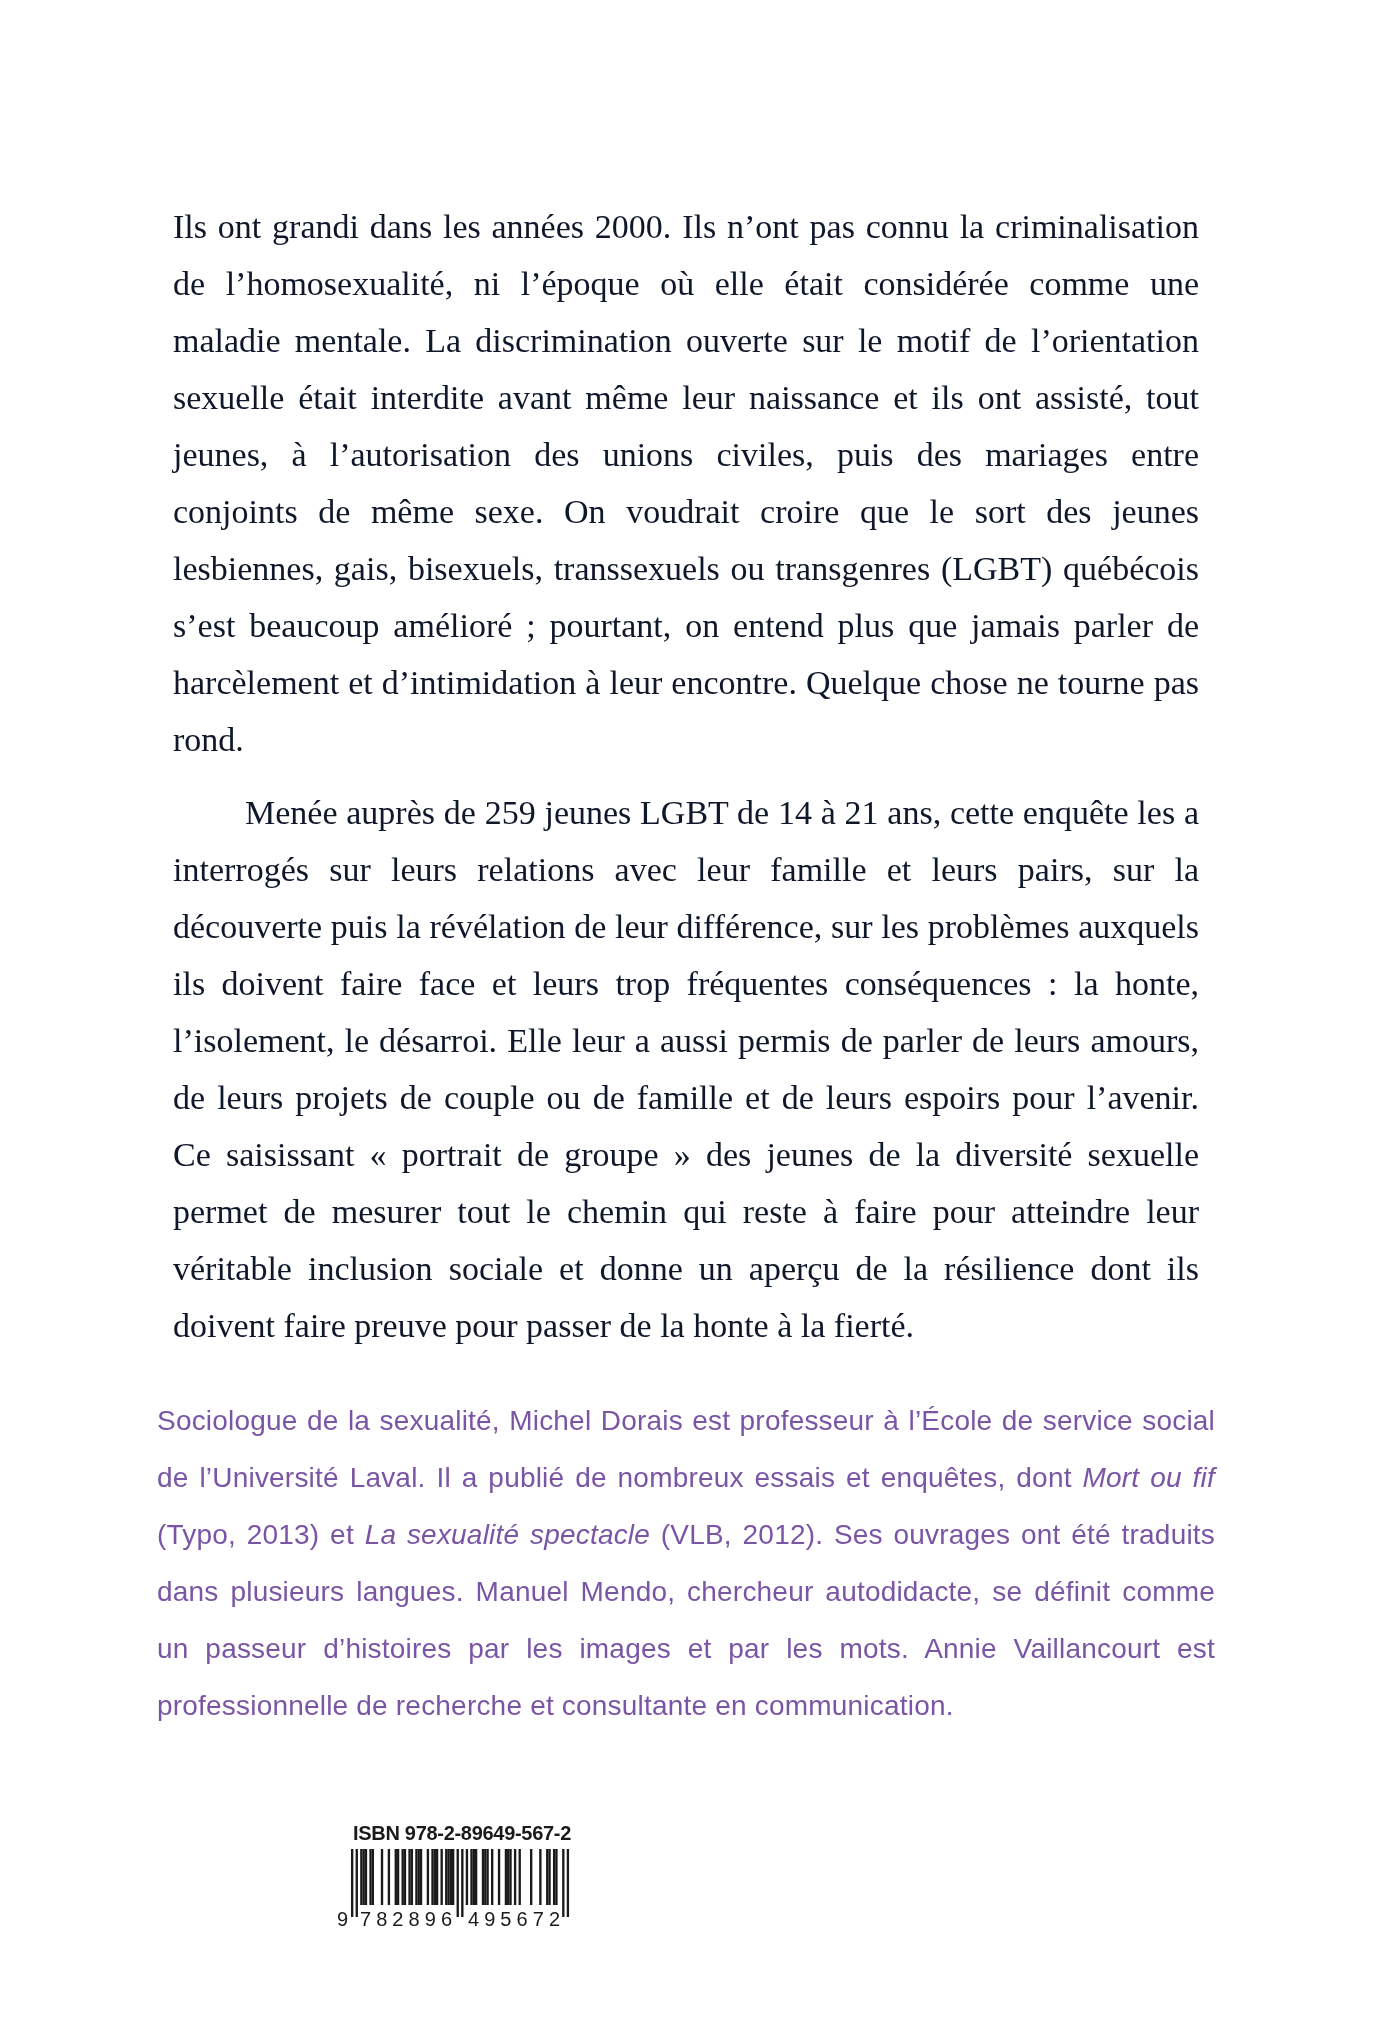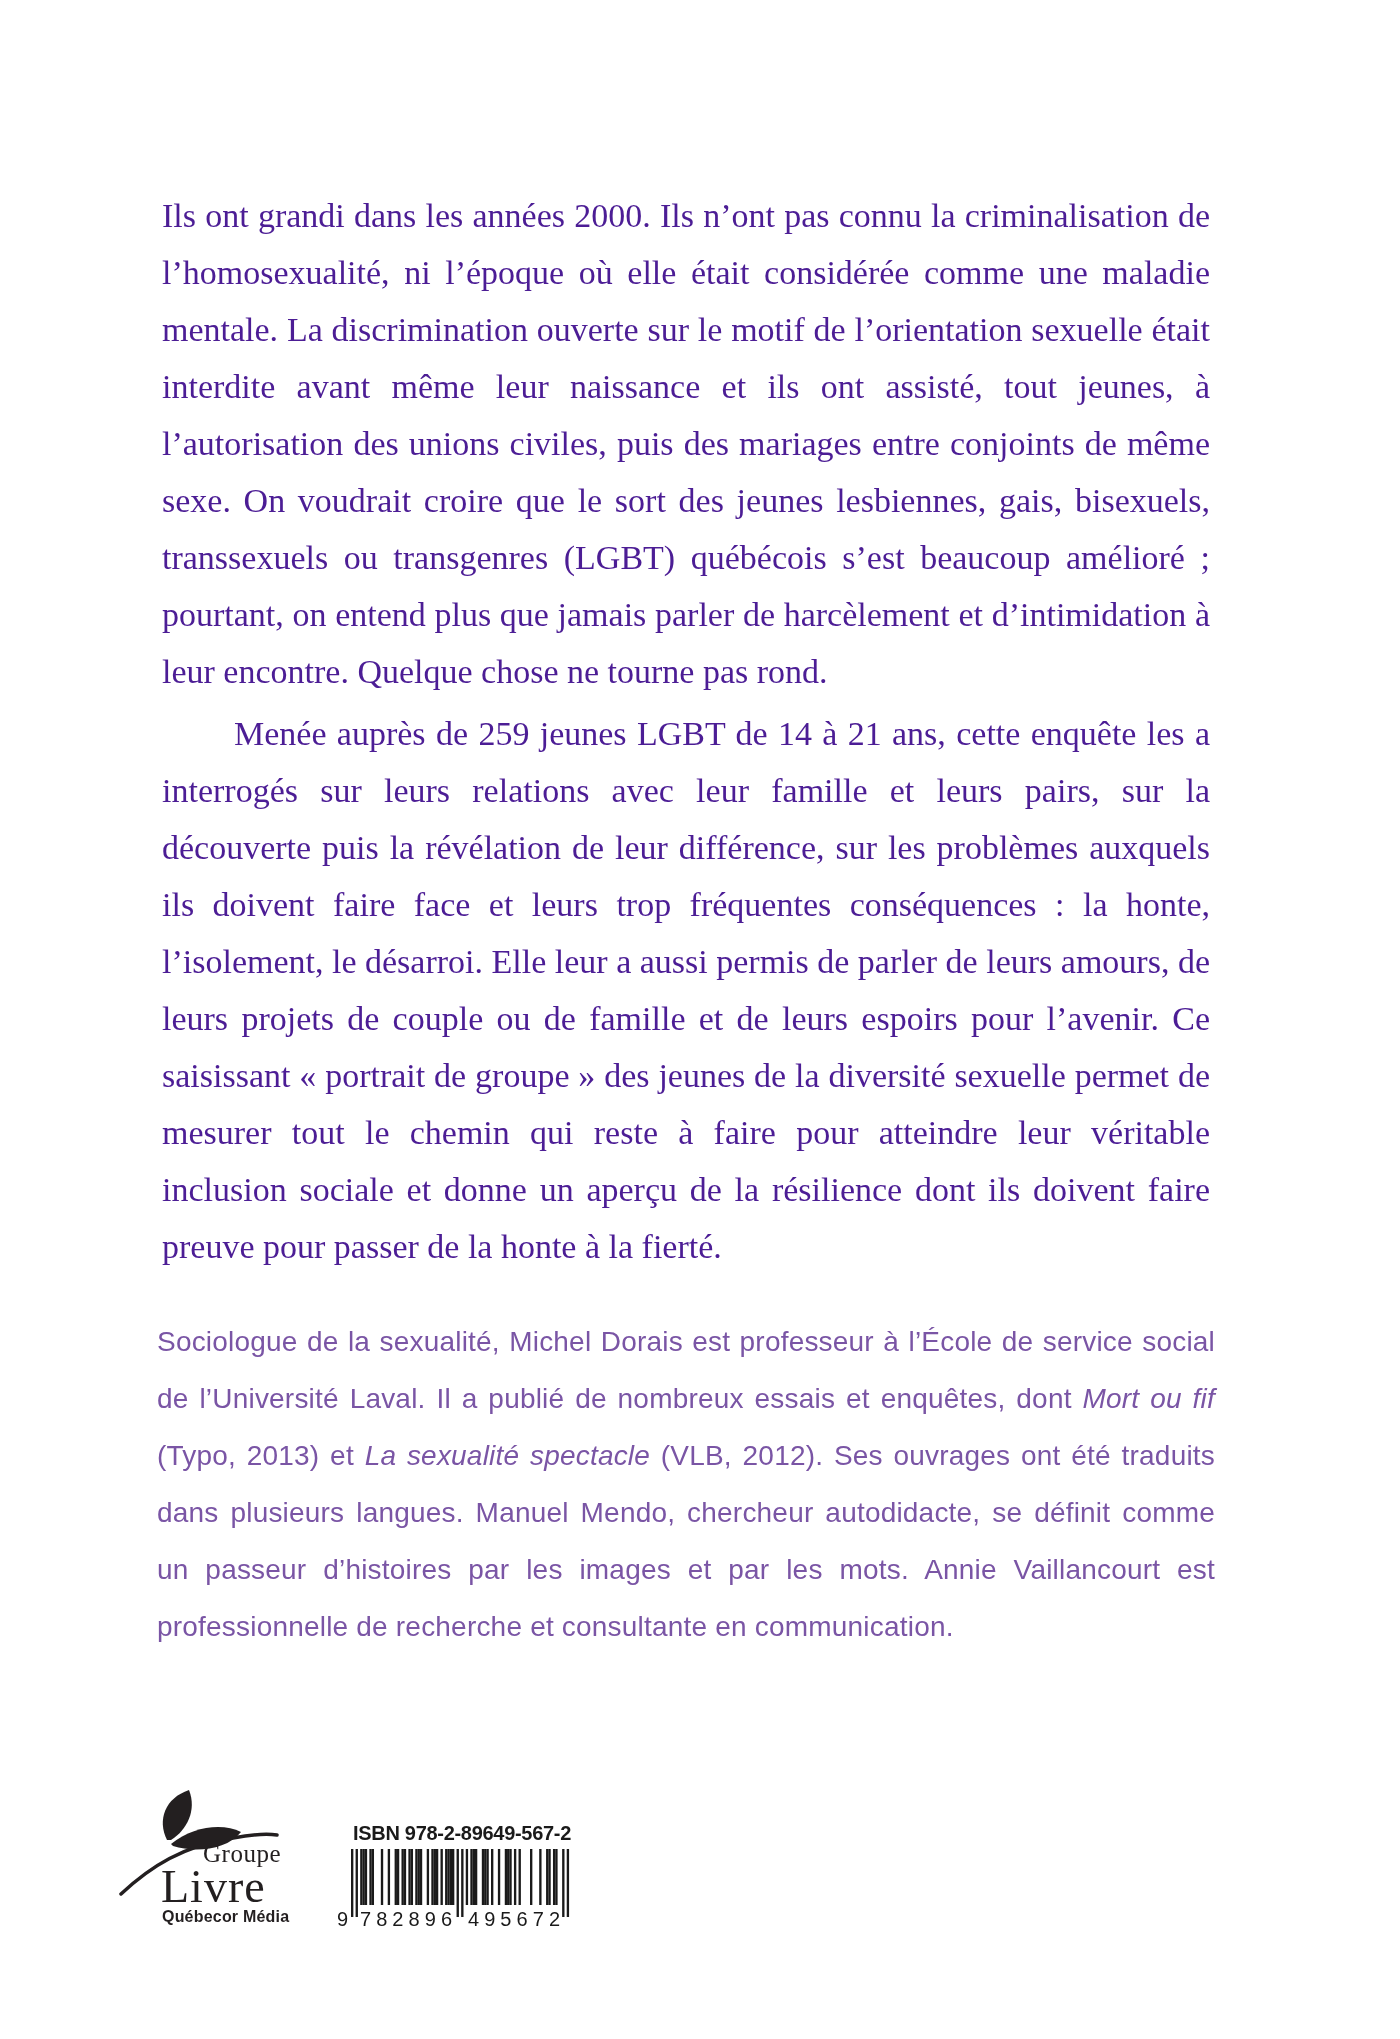--- a/index.html
+++ b/index.html
@@ -11,25 +11,25 @@
     overflow:hidden;
     font-family:"Liberation Serif",serif;
   }
   .text-column{
     position:absolute;
     left:157px;
     top:182px;
     width:1058px;
   }
   .synopsis p{
-    margin:5px;
+    margin:16px;
     font-family:"Liberation Serif",serif;
     font-size:34px;
     line-height:57px;
-    color:#4c1d95;
+    color:#0f172a;
     text-align:justify;
   }
   .synopsis p.indent{ text-indent:72px; }
   .bio{
     margin-top:38px;
     font-family:"Liberation Sans",sans-serif;
     font-size:28px;
     line-height:57px;
     letter-spacing:0.2px;
     text-align:justify;
@@ -90,30 +90,20 @@
 <div class="page">
 
   <div class="text-column">
     <div class="synopsis">
       <p>Ils ont grandi dans les années 2000. Ils n’ont pas connu la criminalisation de l’homosexualité, ni l’époque où elle était considérée comme une maladie mentale. La discrimination ouverte sur le motif de l’orientation sexuelle était interdite avant même leur naissance et ils ont assisté, tout jeunes, à l’autorisation des unions civiles, puis des mariages entre conjoints de même sexe. On voudrait croire que le sort des jeunes lesbiennes, gais, bisexuels, transsexuels ou transgenres (LGBT) québécois s’est beaucoup amélioré&nbsp;; pourtant, on entend plus que jamais parler de harcèlement et d’intimidation à leur encontre. Quelque chose ne tourne pas rond.</p>
       <p class="indent">Menée auprès de 259 jeunes LGBT de 14 à 21 ans, cette enquête les a interrogés sur leurs relations avec leur famille et leurs pairs, sur la découverte puis la révélation de leur différence, sur les problèmes auxquels ils doivent faire face et leurs trop fréquentes conséquences&nbsp;: la honte, l’isolement, le désarroi. Elle leur a aussi permis de parler de leurs amours, de leurs projets de couple ou de famille et de leurs espoirs pour l’avenir. Ce saisissant «&nbsp;portrait de groupe&nbsp;» des jeunes de la diversité sexuelle permet de mesurer tout le chemin qui reste à faire pour atteindre leur véritable inclusion sociale et donne un aperçu de la résilience dont ils doivent faire preuve pour passer de la honte à la fierté.</p>
     </div>
     <div class="bio" style="color: rgb(122, 85, 165);"><span>Sociologue de la sexualité, Michel Dorais est professeur à l’École de service social de l’Université Laval. Il a publié de nombreux essais et enquêtes, dont </span><i>Mort ou fif</i><span> (Typo, 2013) et </span><i>La sexualité spectacle</i><span> (VLB, 2012). Ses ouvrages ont été traduits dans plusieurs langues. Manuel Mendo, chercheur autodidacte, se définit comme un passeur d’histoires par les images et par les mots. Annie Vaillancourt est professionnelle de recherche et consultante en communication.</span></div>
   </div>
 
-  <div class="publisher">
-    <svg class="leaf-svg" width="175" height="112" viewBox="0 0 175 112" aria-hidden="true">
-      <path d="M6,106 C36,78 68,58 118,50 C134,47 148,45 162,47" fill="none" stroke="#231f20" stroke-width="3.5" stroke-linecap="round"></path>
-      <path d="M52,52 C42,32 50,10 74,2 C82,22 72,42 56,52 Z" fill="#231f20"></path>
-      <path d="M56,56 C78,38 108,35 126,44 C112,62 80,65 58,58 Z" fill="#231f20"></path>
-    </svg>
-    <div class="groupe">Groupe</div>
-    <div class="livre">Livre</div>
-    <div class="quebecor">Québecor Média</div>
-  </div>
 
   <div class="isbn-block">
     <div class="isbn-label">ISBN 978-2-89649-567-2</div>
     <svg id="barcode" width="234" height="80" viewBox="0 0 234 80" aria-hidden="true">
         <rect x="14.00" y="0" width="2.35" height="68"></rect>
         <rect x="18.59" y="0" width="2.35" height="68"></rect>
         <rect x="23.18" y="0" width="2.35" height="56"></rect>
         <rect x="25.48" y="0" width="2.35" height="56"></rect>
         <rect x="27.77" y="0" width="2.35" height="56"></rect>
         <rect x="32.36" y="0" width="2.35" height="56"></rect>

